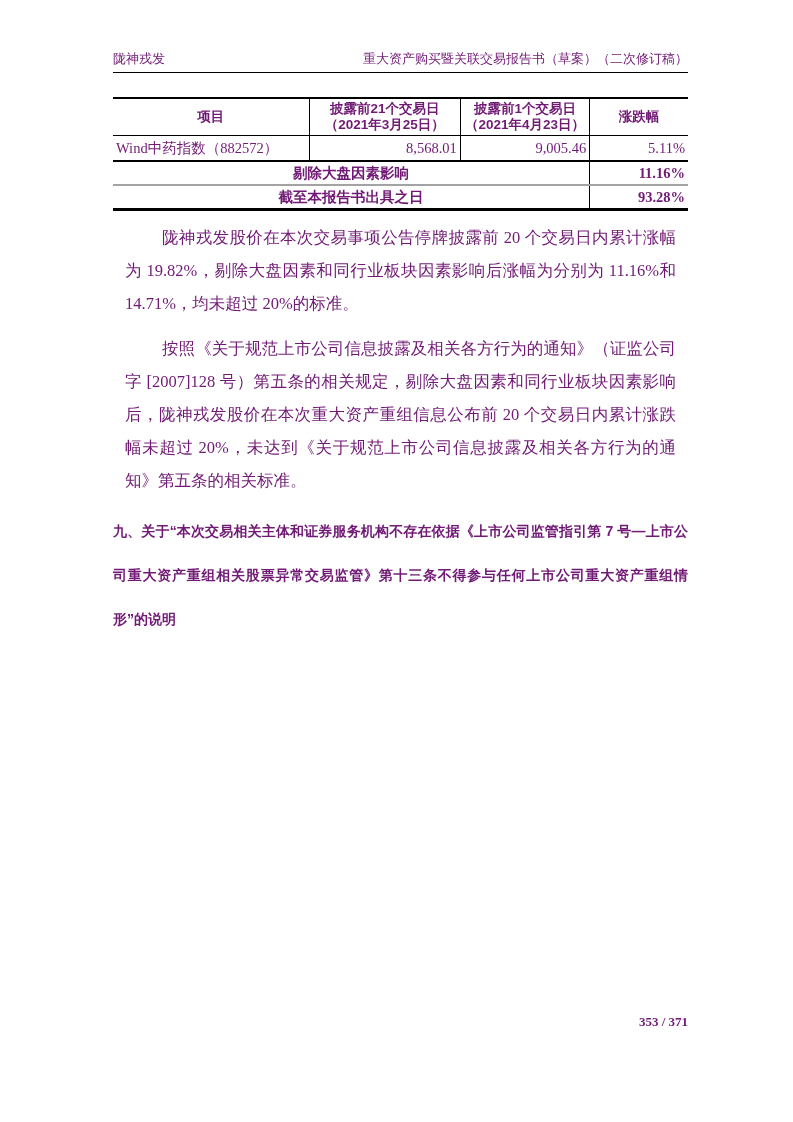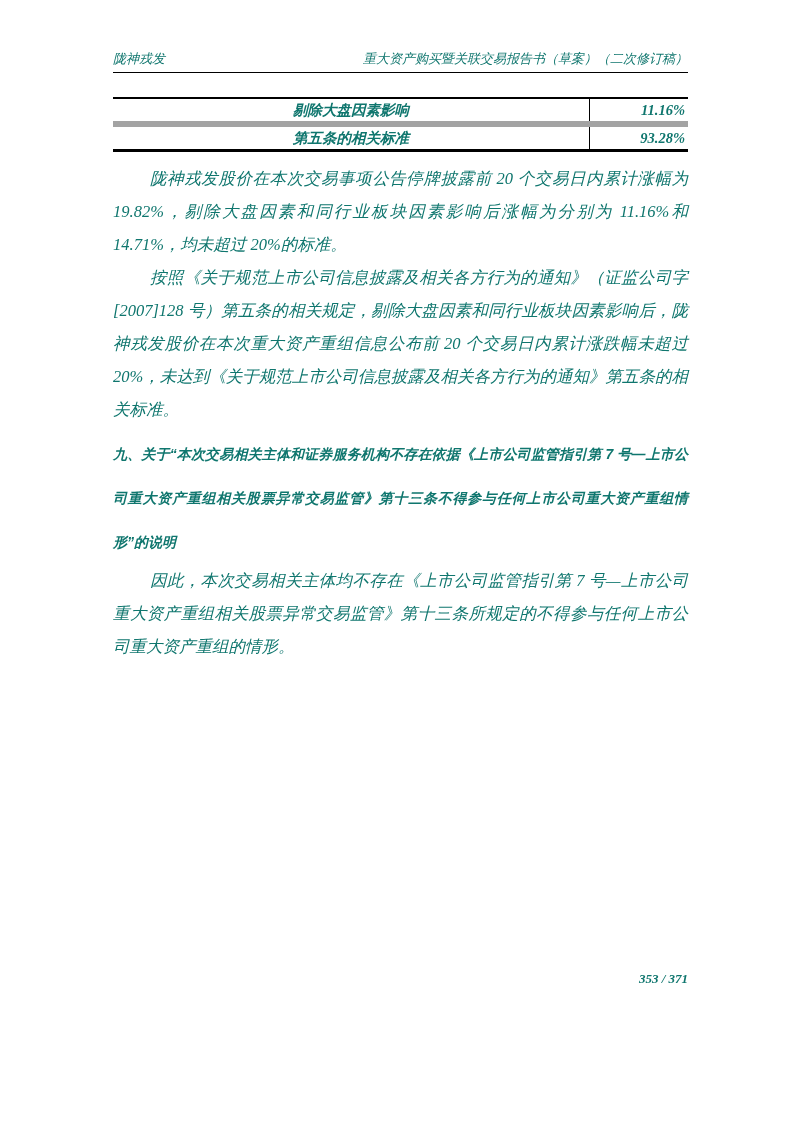--- a/index.html
+++ b/index.html
@@ -3,25 +3,24 @@
 <meta charset="utf-8">
 <style>
   * { box-sizing: border-box; }
   html, body { margin: 0; padding: 0; background: #ffffff; }
   .page {
     position: relative;
     width: 793px;
     height: 1122px;
     margin: 0 auto;
     background: #ffffff;
-    color: #0f766e;
+    color: #701a75;
     font-family: "Liberation Serif", "DejaVu Serif", serif;
     padding: 51px 105px 0 113px;
     overflow: hidden;
-    font-style: italic;
   }
 
   
   .doc-header {
     display: flex;
     justify-content: space-between;
     align-items: flex-end;
     border-bottom: 1px solid #000;
     padding-bottom: 5px;
     font-size: 13px;
@@ -66,33 +65,33 @@
   .sum-row   { height: 23px; }
 
   .vline { border-left: 1px solid #000; }
 
   .c-item { text-align: left;  padding-left: 8px; }
   .c-num  { text-align: right; padding-right: 2px; }
   .c-pct  { text-align: right; padding-right: 7px; }
 
   .data-row td { border-bottom: 1px solid #000; }
   tr.last-data td { border-bottom: 2px solid #000; }
-  tr.sum-first td { border-bottom: 6px solid #a3a3a3; }
+  tr.sum-first td { border-bottom: 2px solid #a3a3a3; }
 
   .c-sumlabel {
     font-family: "Liberation Sans", "DejaVu Sans", sans-serif;
     font-weight: bold;
     font-size: 14.5px;
     text-align: center;
   }
   .c-sumval { font-weight: bold; }
 
   
   .para {
-    margin: 0;
+    margin: 12px;
     font-size: 16.5px;
     line-height: 33px;
     text-align: justify;
     text-indent: 37px;
     word-break: break-word;
   }
   .para-first { margin-top: 10px; }
 
   .section-heading {
     margin: 6px 0 0 0;
@@ -100,21 +99,21 @@
     font-weight: bold;
     font-size: 14px;
     line-height: 44px;
     text-align: justify;
     text-indent: 0;
   }
 
   
   .page-number {
     position: absolute;
-    top: 971px;
+    top: 1014px;
     right: 105px;
     font-size: 13px;
     font-weight: bold;
     font-family: "Liberation Serif", "DejaVu Serif", serif;
   }
 </style>
 </head>
 <body>
 
 <div class="page">
@@ -125,37 +124,54 @@
   </div>
 
   <table class="cmp">
     <colgroup>
       <col class="c1">
         <col class="c2">
         <col class="c3">
         <col class="c4">
     </colgroup>
     <tbody>
+        <tr class="thead-row">
+      <th>项目</th>
+      <th class="vline">
+        <span>披露前21个交易日</span>
+        <span>（2021年3月25日）</span>
+      </th>
+      <th class="vline">
+        <span>披露前1个交易日</span>
+        <span>（2021年4月23日）</span>
+      </th>
+      <th class="vline">涨跌幅</th>
+    </tr>
 
+    <tr class="data-row last-data">
+      <td class="c-item">Wind中药指数（882572）</td>
+      <td class="c-num vline">8,568.01</td>
+      <td class="c-num vline">9,005.46</td>
+      <td class="c-pct vline">5.11%</td>
+    </tr>
 
     <tr class="sum-row sum-first">
       <td class="c-sumlabel" colspan="3">剔除大盘因素影响</td>
       <td class="c-pct c-sumval vline">11.16%</td>
     </tr>
     <tr class="sum-row">
-      <td class="c-sumlabel" colspan="3">第五条的相关标准</td>
+      <td class="c-sumlabel" colspan="3">截至本报告书出具之日</td>
       <td class="c-pct c-sumval vline">93.28%</td>
     </tr>
   </tbody>
     </table>
 
   <p class="para para-first">陇神戎发股价在本次交易事项公告停牌披露前 20 个交易日内累计涨幅为 19.82%，剔除大盘因素和同行业板块因素影响后涨幅为分别为 11.16%和 14.71%，均未超过 20%的标准。</p>
 
   <p class="para">按照《关于规范上市公司信息披露及相关各方行为的通知》（证监公司字 [2007]128 号）第五条的相关规定，剔除大盘因素和同行业板块因素影响后，陇神戎发股价在本次重大资产重组信息公布前 20 个交易日内累计涨跌幅未超过 20%，未达到《关于规范上市公司信息披露及相关各方行为的通知》第五条的相关标准。</p>
 
   <h2 class="section-heading">九、关于“本次交易相关主体和证券服务机构不存在依据《上市公司监管指引第 7 号—上市公司重大资产重组相关股票异常交易监管》第十三条不得参与任何上市公司重大资产重组情形”的说明</h2>
 
 
-  <p class="para">因此，本次交易相关主体均不存在《上市公司监管指引第 7 号—上市公司重大资产重组相关股票异常交易监管》第十三条所规定的不得参与任何上市公司重大资产重组的情形。</p>
 
   <div class="page-number">353 / 371</div>
 
 </div>
 
 </body></html>

